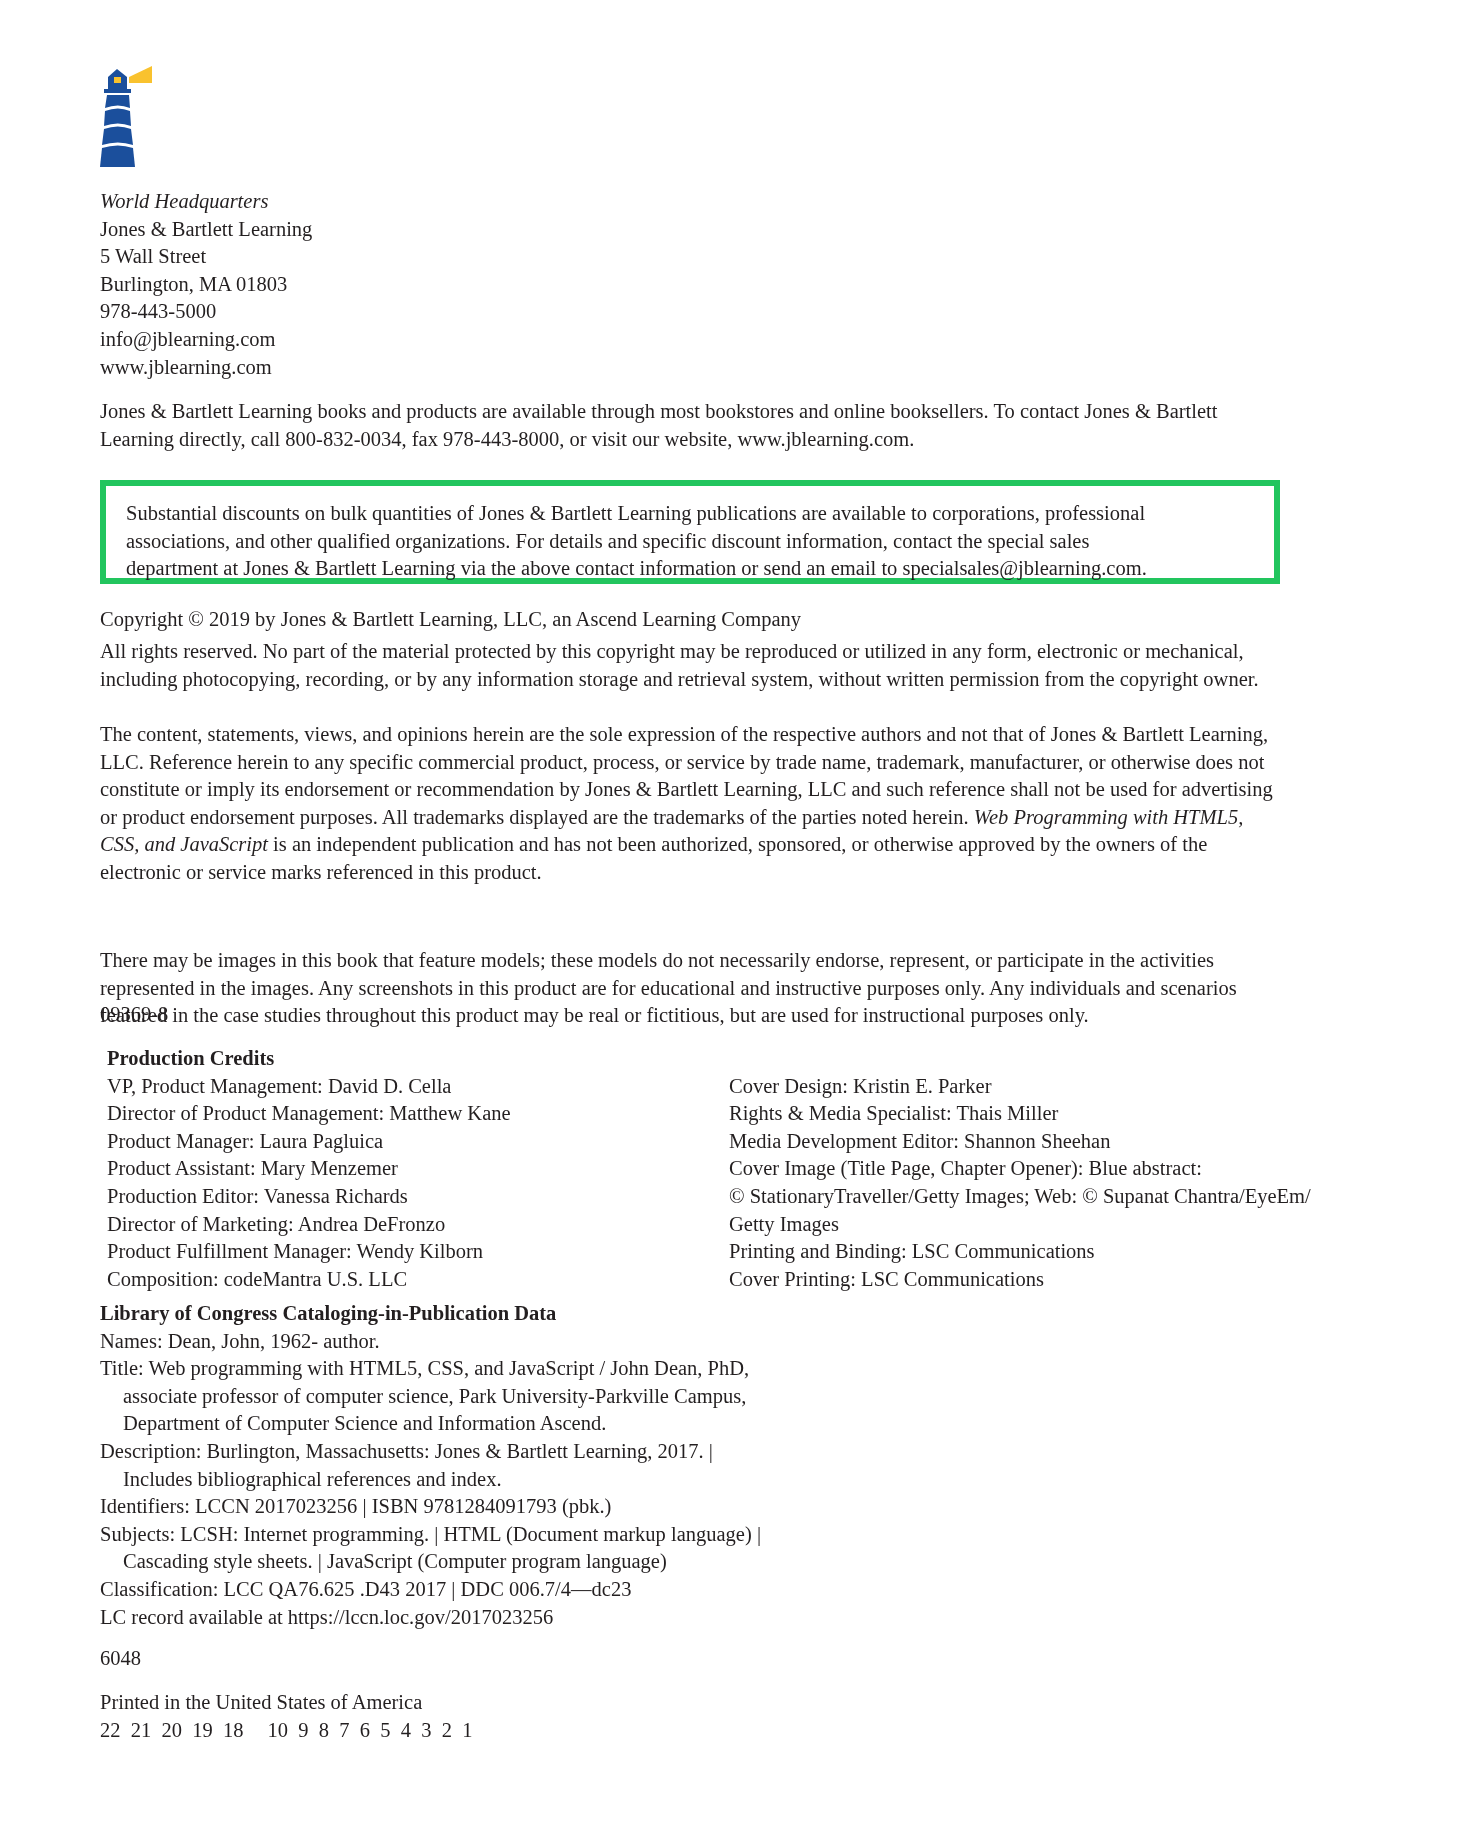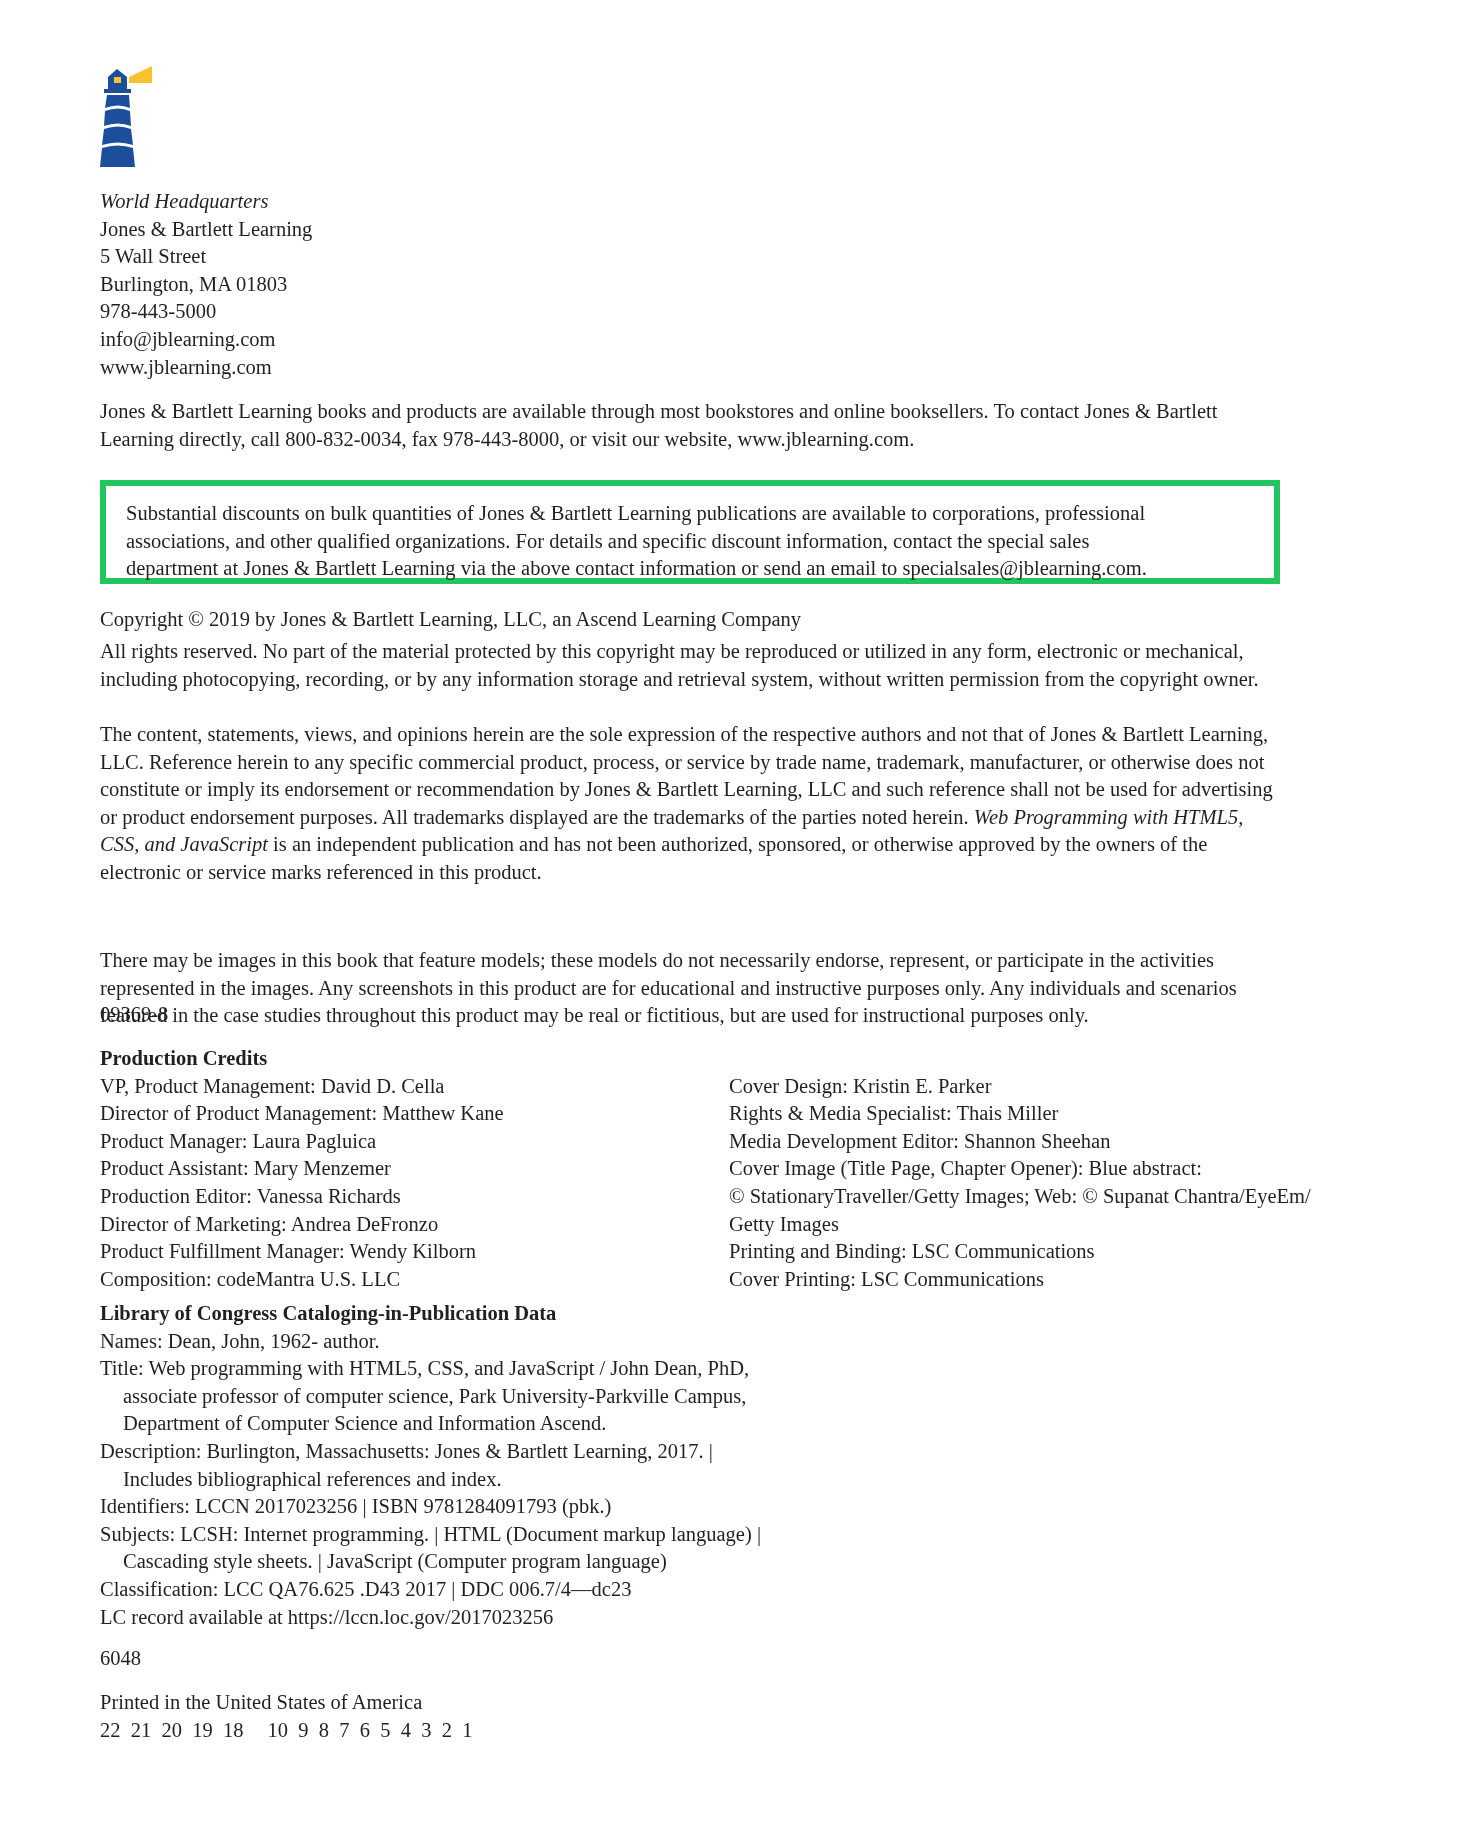--- a/index.html
+++ b/index.html
@@ -120,21 +120,21 @@
   <div class="abs para" style="top:947px;">
     <span class="line">There may be images in this book that feature models; these models do not necessarily endorse, represent, or participate in the activities</span>
     <span class="line">represented in the images. Any screenshots in this product are for educational and instructive purposes only. Any individuals and scenarios</span>
     <span class="line">featured in the case studies throughout this product may be real or fictitious, but are used for instructional purposes only.</span>
   </div>
 
   <div class="abs" style="top:1001px;">
     <span class="line">09369-8</span>
   </div>
 
-  <div class="col-left" style="top:1045px;">
+  <div class="col-left" style="top:1045px;margin-left:7px;">
     <span class="line bold">Production Credits</span>
     <span class="line">VP, Product Management: David D. Cella</span>
     <span class="line">Director of Product Management: Matthew Kane</span>
     <span class="line">Product Manager: Laura Pagluica</span>
     <span class="line">Product Assistant: Mary Menzemer</span>
     <span class="line">Production Editor: Vanessa Richards</span>
     <span class="line">Director of Marketing: Andrea DeFronzo</span>
     <span class="line">Product Fulfillment Manager: Wendy Kilborn</span>
     <span class="line">Composition: codeMantra U.S. LLC</span>
   </div>

